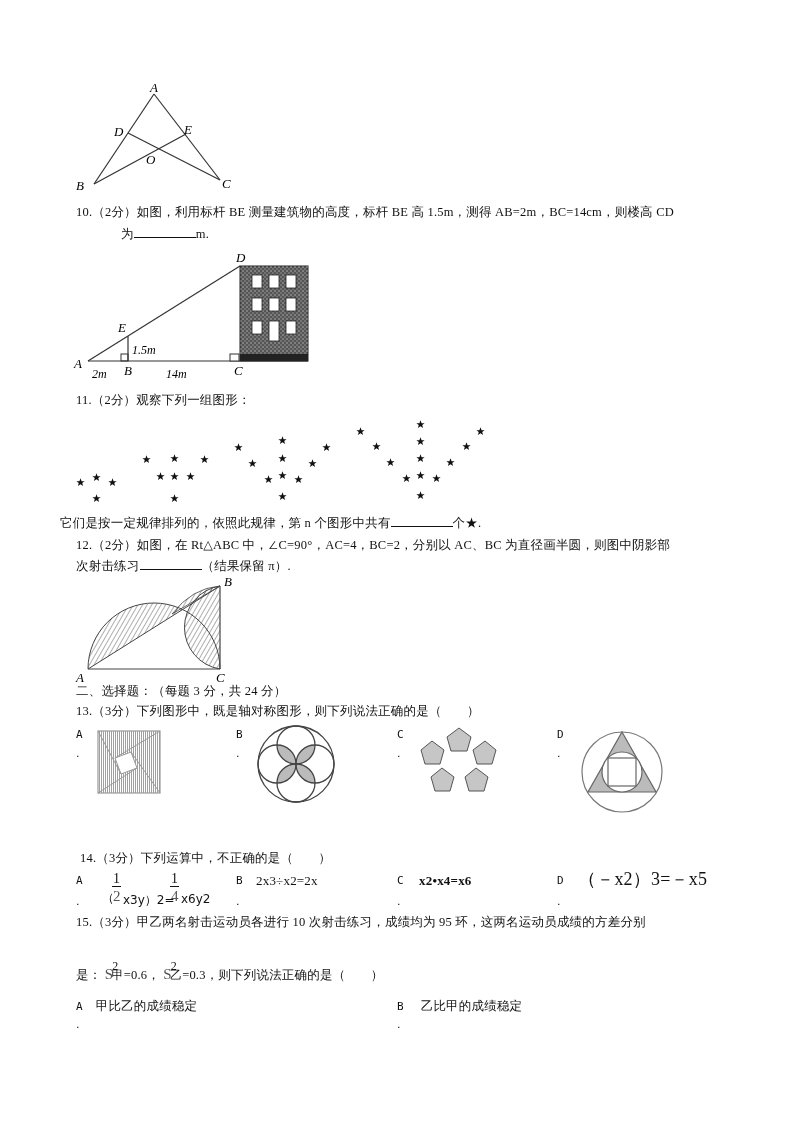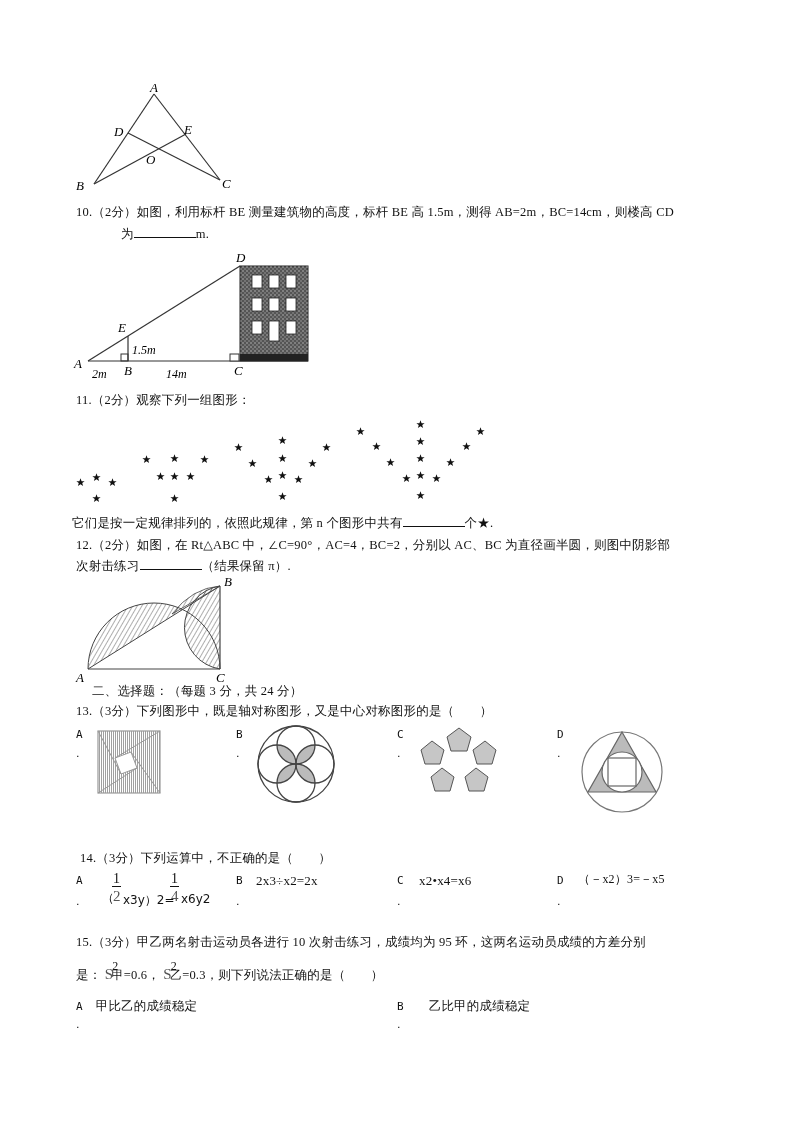--- a/index.html
+++ b/index.html
@@ -125,21 +125,21 @@
     <use href="#star" x="346" y="34" width="9" height="9"></use>
     <use href="#star" x="346" y="51" width="9" height="9"></use>
     <use href="#star" x="346" y="71" width="9" height="9"></use>
     <use href="#star" x="362" y="54" width="9" height="9"></use>
     <use href="#star" x="376" y="38" width="9" height="9"></use>
     <use href="#star" x="392" y="22" width="9" height="9"></use>
     <use href="#star" x="406" y="7" width="9" height="9"></use>
   </g>
 </svg>
 
-<div class="abs txt" style="left:72px;top:514px;">
+<div class="abs txt" style="left:60px;top:514px;">
   <span>它们是按一定规律排列的，依照此规律，第 n 个图形中共有</span><span class="blank"></span><span>个★.</span>
 </div>
 
 <div class="abs txt" style="left:76px;top:537px;text-align:right;">
   <span>12.</span><span>（2分）</span><span>如图，在 Rt△ABC 中，∠C=90°，AC=4，BC=2，分别以 AC、BC 为直径画半圆，则图中阴影部</span>
 </div>
 <div class="abs txt" style="left:76px;top:557px;">
   <span>次射击练习</span><span class="blank"></span><span>（结果保留 π）.</span>
 </div>
 
@@ -164,24 +164,24 @@
   <path d="M16,95 A66,66 0 0 1 148,95" fill="none" stroke="#444" stroke-width="1"></path>
   <path d="M148,12 A42,42 0 0 0 148,95" fill="none" stroke="#444" stroke-width="1"></path>
   <line x1="16" y1="95" x2="148" y2="95" stroke="#444" stroke-width="1.2"></line>
   <line x1="148" y1="12" x2="148" y2="95" stroke="#444" stroke-width="1.2"></line>
   <line x1="16" y1="95" x2="148" y2="12" stroke="#444" stroke-width="1"></line>
   <text x="152" y="12" font-size="13">B</text>
   <text x="4" y="108" font-size="13">A</text>
   <text x="144" y="108" font-size="13">C</text>
 </svg>
 
-<div class="abs txt" style="left:92px;top:683px;text-align:right;">二、选择题：（每题 3 分，共 24 分）</div>
+<div class="abs txt" style="left:76px;top:683px;text-align:right;">二、选择题：（每题 3 分，共 24 分）</div>
 
 <div class="abs txt" style="left:76px;top:703px;">
-  <span>13.</span><span>（3分）</span><span>下列图形中，既是轴对称图形，又是中心对称图形的是（　　）</span>
+  <span>13.</span><span>（3分）</span><span>下列图形中，既是轴对称图形，则下列说法正确的是（　　）</span>
 </div>
 
 <div class="abs" style="left:76px;top:728px;">
   <div class="opt-letter">A</div>
   <div class="dot" style="margin-top:6px;">.</div>
 </div>
 <svg class="abs" style="left:97px;top:730px;" width="64" height="64" viewBox="0 0 64 64">
   <defs>
     <pattern id="vstripe" width="2" height="2" patternUnits="userSpaceOnUse">
         <line x1="0.5" y1="0" x2="0.5" y2="2" stroke="#888" stroke-width="0.8"></line>
@@ -270,39 +270,39 @@
 <div class="abs" style="left:236px;top:874px;">
   <div class="opt-letter">B</div>
   <div class="dot" style="margin-top:8px;">.</div>
 </div>
 <div class="abs txt" style="left:256px;top:873px;font-family:'Liberation Serif',serif;font-size:13px;">2x3÷x2=2x</div>
 
 <div class="abs" style="left:397px;top:874px;">
   <div class="opt-letter">C</div>
   <div class="dot" style="margin-top:8px;">.</div>
 </div>
-<div class="abs txt" style="left:419px;top:873px;font-family:'Liberation Serif',serif;font-size:13px;">x2•x4=x6</div>
+<div class="abs txt" style="left:419px;top:873px;font-family:'Liberation Serif',serif;font-size:13px;font-weight:bold;">x2•x4=x6</div>
 
 <div class="abs" style="left:557px;top:874px;">
   <div class="opt-letter">D</div>
   <div class="dot" style="margin-top:8px;">.</div>
 </div>
-<div class="abs txt" style="left:578px;top:871px;font-family:'Liberation Serif',serif;font-size:12px;">（－x2）3=－x5</div>
-
-<div class="abs txt" style="left:76px;top:934px;">
+<div class="abs txt" style="left:578px;top:871px;font-family:'Liberation Serif',serif;font-size:18px;">（－x2）3=－x5</div>
+
+<div class="abs txt" style="left:76px;top:914px;">
   <span>15.</span><span>（3分）</span><span>甲乙两名射击运动员各进行 10 次射击练习，成绩均为 95 环，这两名运动员成绩的方差分别</span>
 </div>
 <div class="abs txt" style="left:76px;top:966px;">
   <span>是：</span>
   <span class="sym-s">S</span><span class="sup" style="position:relative;top:-9px;left:-1px;margin-left:0;">2</span><span style="margin-left:-8px;font-size:12px;">甲</span><span>=0.6，</span>
   <span class="sym-s">S</span><span class="sup" style="position:relative;top:-9px;left:-1px;margin-left:0;">2</span><span style="margin-left:-8px;font-size:12px;">乙</span><span>=0.3，则下列说法正确的是（　　）</span>
 </div>
 
 <div class="abs" style="left:76px;top:995px;">
   <span class="opt-letter">A</span>
   <span class="txt" style="margin-left:8px;">甲比乙的成绩稳定</span>
   <div class="dot" style="margin-top:4px;">.</div>
 </div>
 <div class="abs" style="left:397px;top:995px;">
   <span class="opt-letter">B</span>
-  <span class="txt" style="margin-left:20px;">乙比甲的成绩稳定</span>
+  <span class="txt" style="margin-left:12px;">乙比甲的成绩稳定</span>
   <div class="dot" style="margin-top:4px;">.</div>
 </div>
 
 </body></html>

